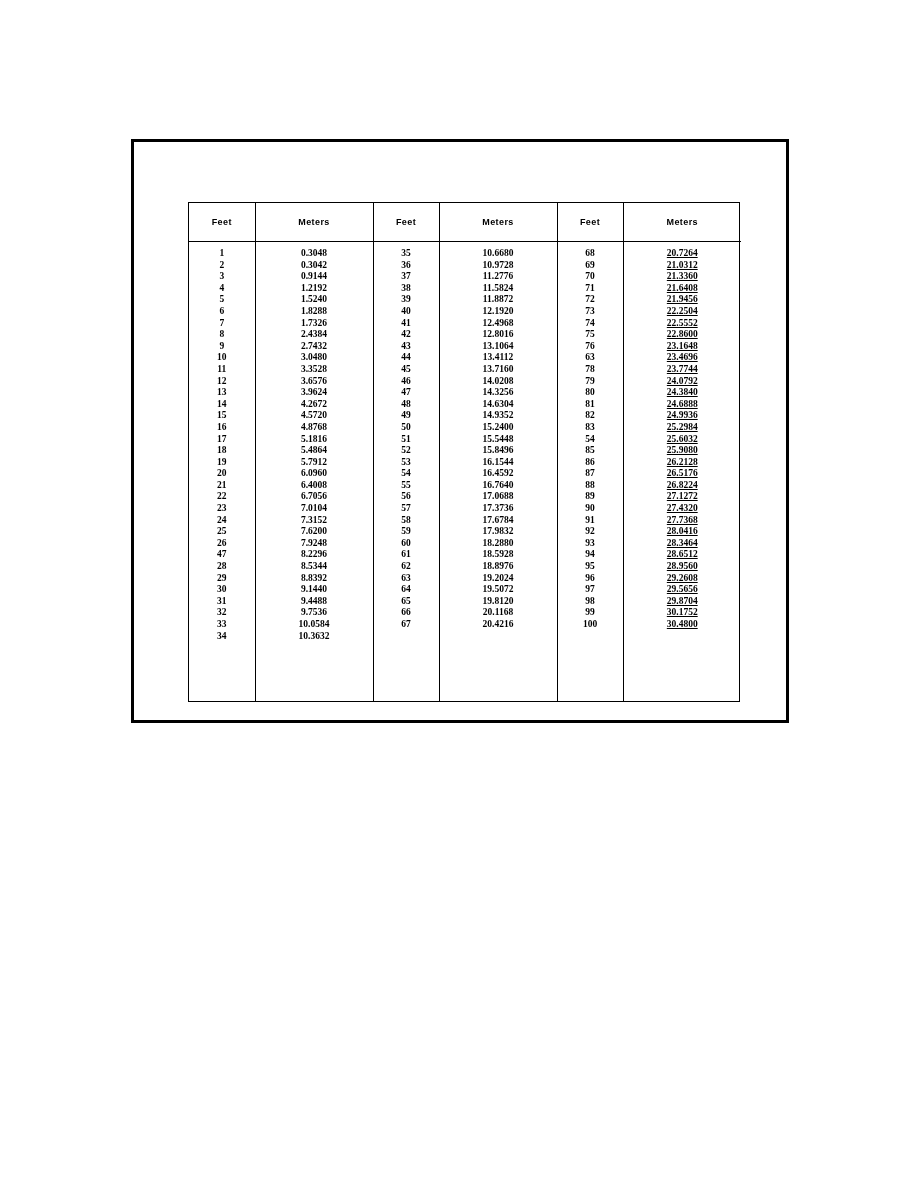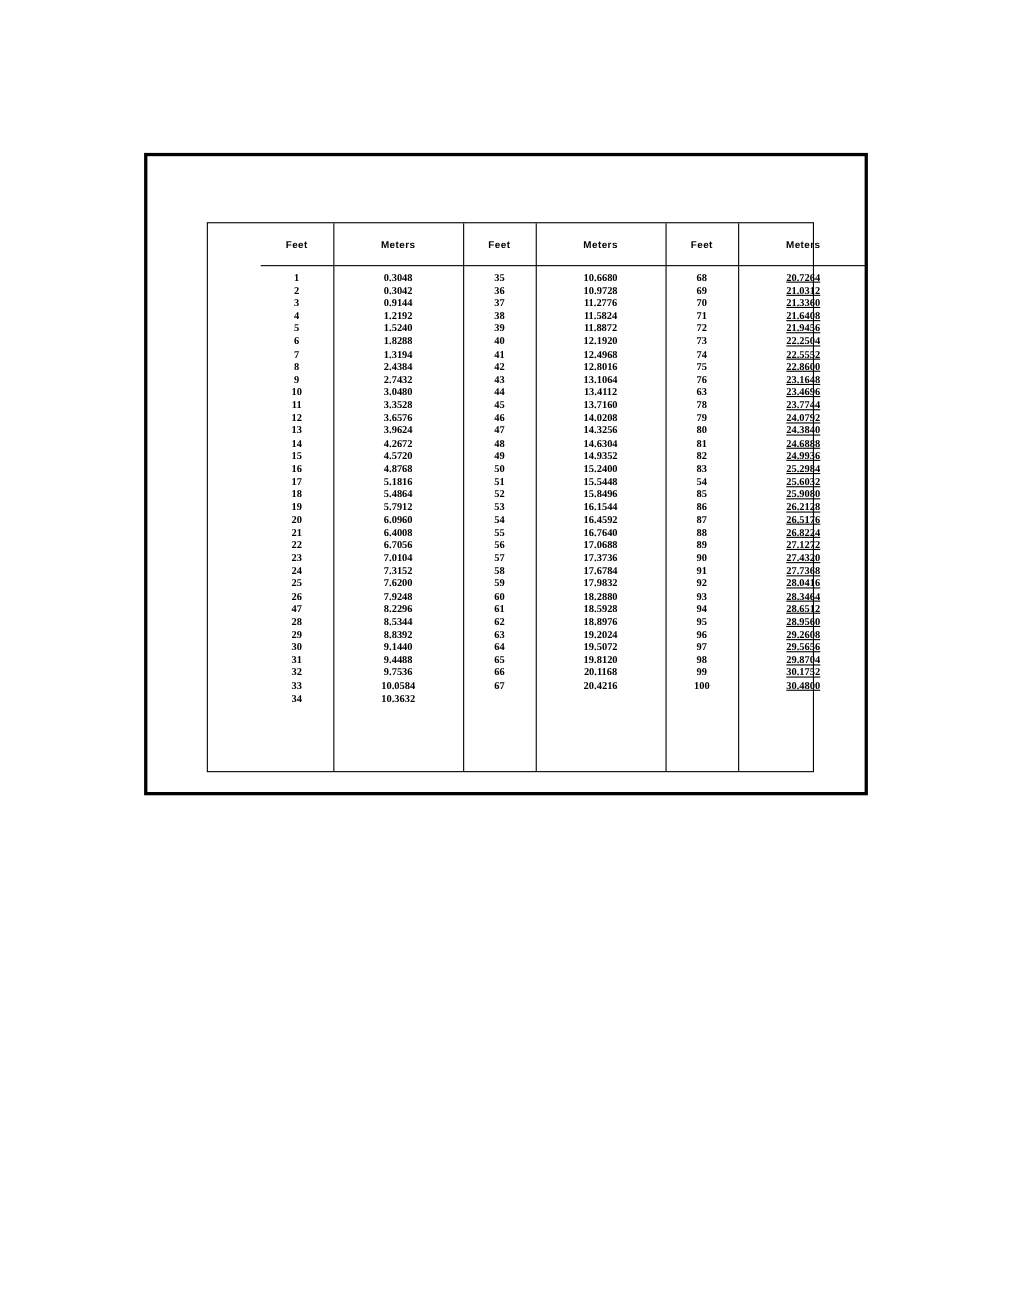--- a/index.html
+++ b/index.html
@@ -30,21 +30,20 @@
   
   #table-box {
     position: absolute;
     left: 54px;
     top: 60px;
     width: 552px;
     height: 500px;
     border: 1.5px solid #000000;
     box-sizing: border-box;
     background: #ffffff;
-    padding-left: 48px;
   }
 
   table.conv {
     border-collapse: collapse;
     width: 100%;
     height: 100%;
     table-layout: fixed;
   }
 
   table.conv th {
@@ -158,21 +157,21 @@
               </ul>
           </td>
           <td>
             <ul class="col-list">
                 <li>0.3048</li>
                 <li>0.3042</li>
                 <li>0.9144</li>
                 <li>1.2192</li>
                 <li>1.5240</li>
                 <li>1.8288</li>
-                <li>1.3194</li>
+                <li>1.7326</li>
                 <li>2.4384</li>
                 <li>2.7432</li>
                 <li>3.0480</li>
                 <li>3.3528</li>
                 <li>3.6576</li>
                 <li>3.9624</li>
                 <li>4.2672</li>
                 <li>4.5720</li>
                 <li>4.8768</li>
                 <li>5.1816</li>

